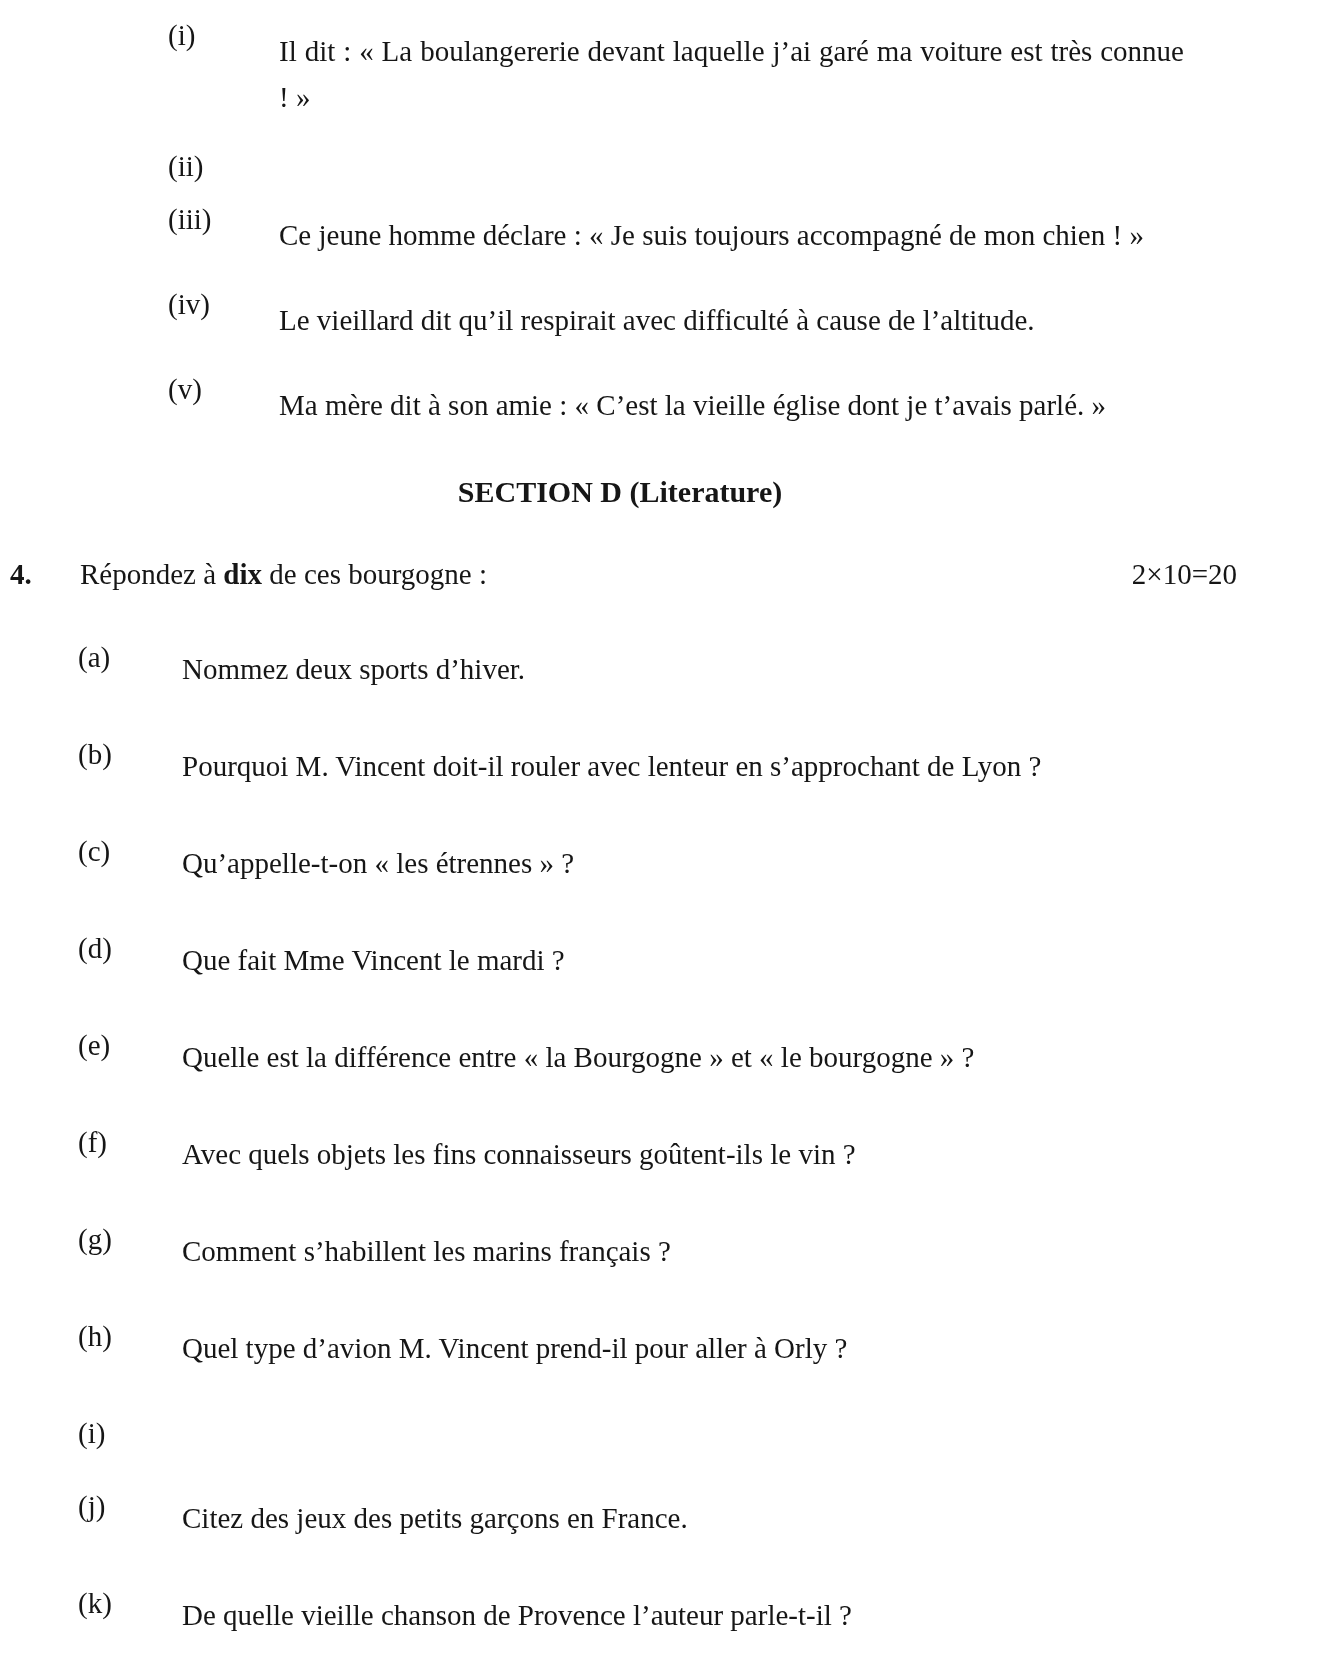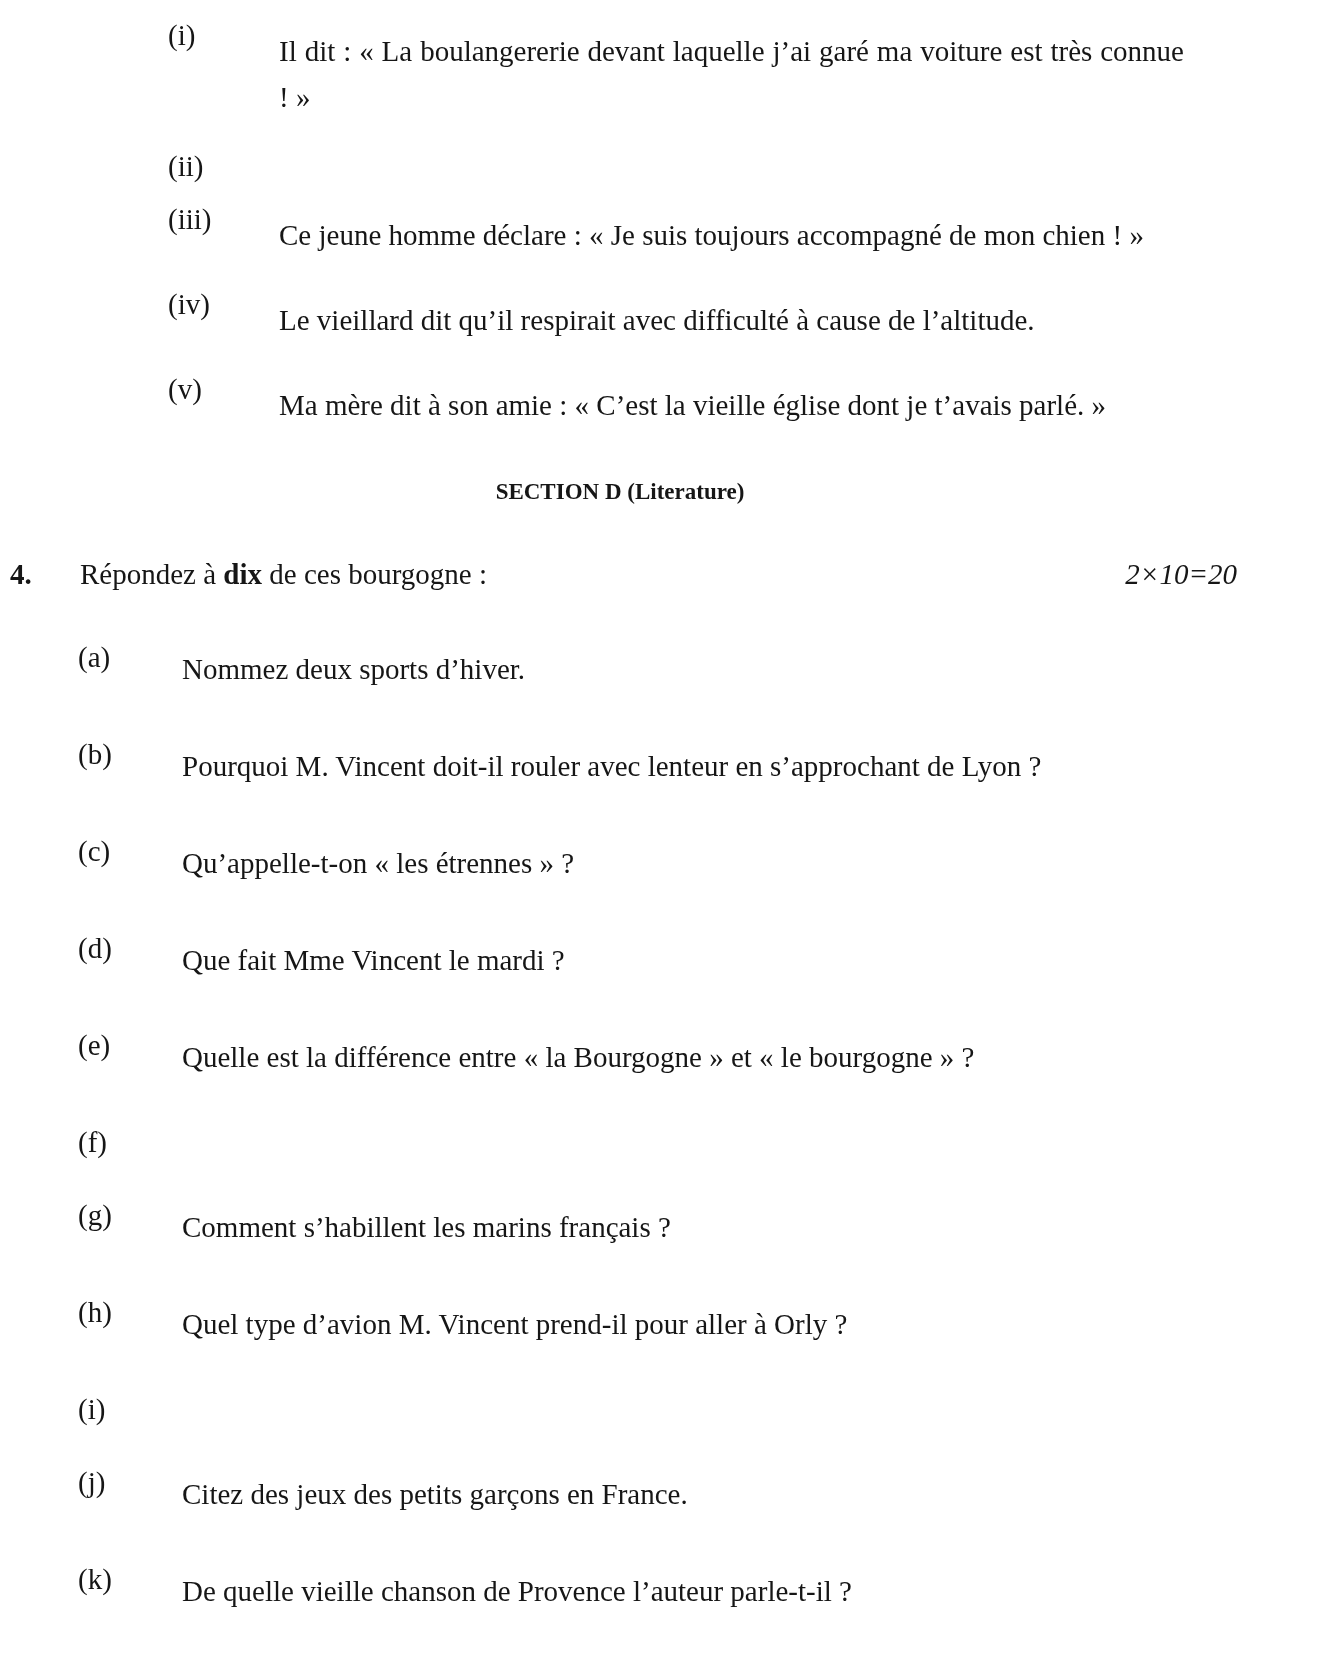--- a/index.html
+++ b/index.html
@@ -40,40 +40,39 @@
     width: 905px;
     text-align: justify;
   }
 
   
   .section-heading {
     width: 1240px;
     margin-top: 25px;
     text-align: center;
     font-weight: bold;
-    font-size: 23px;
+    font-size: 30px;
     line-height: 46px;
   }
 
   
   .q4-row {
     display: flex;
     margin: 36px 86px 0 10px;
     line-height: 46px;
   }
   .q4-row .qnum {
     width: 70px;
     flex-shrink: 0;
     font-weight: bold;
   }
   .q4-row .qtext { }
   .q4-row .qtext b { font-weight: bold; }
   .q4-row .marks {
     margin-left: auto;
-    font-style: italic;
   }
 
   
   .sub-list {
     margin-top: 34px;
   }
   .sub-row {
     display: flex;
     margin-left: 78px;
     margin-bottom: 21px;
@@ -140,20 +139,21 @@
     <div class="sub-row">
       <span class="lbl">(d)</span>
       <p class="txt">Que fait Mme Vincent le mardi ?</p>
     </div>
     <div class="sub-row">
       <span class="lbl">(e)</span>
       <p class="txt">Quelle est la différence entre « la Bourgogne » et « le bourgogne » ?</p>
     </div>
     <div class="sub-row">
       <span class="lbl">(f)</span>
+      <p class="txt">Avec quels objets les fins connaisseurs goûtent-ils le vin ?</p>
     </div>
     <div class="sub-row">
       <span class="lbl">(g)</span>
       <p class="txt">Comment s’habillent les marins français ?</p>
     </div>
     <div class="sub-row">
       <span class="lbl">(h)</span>
       <p class="txt">Quel type d’avion M. Vincent prend-il pour aller à Orly ?</p>
     </div>
     <div class="sub-row">

